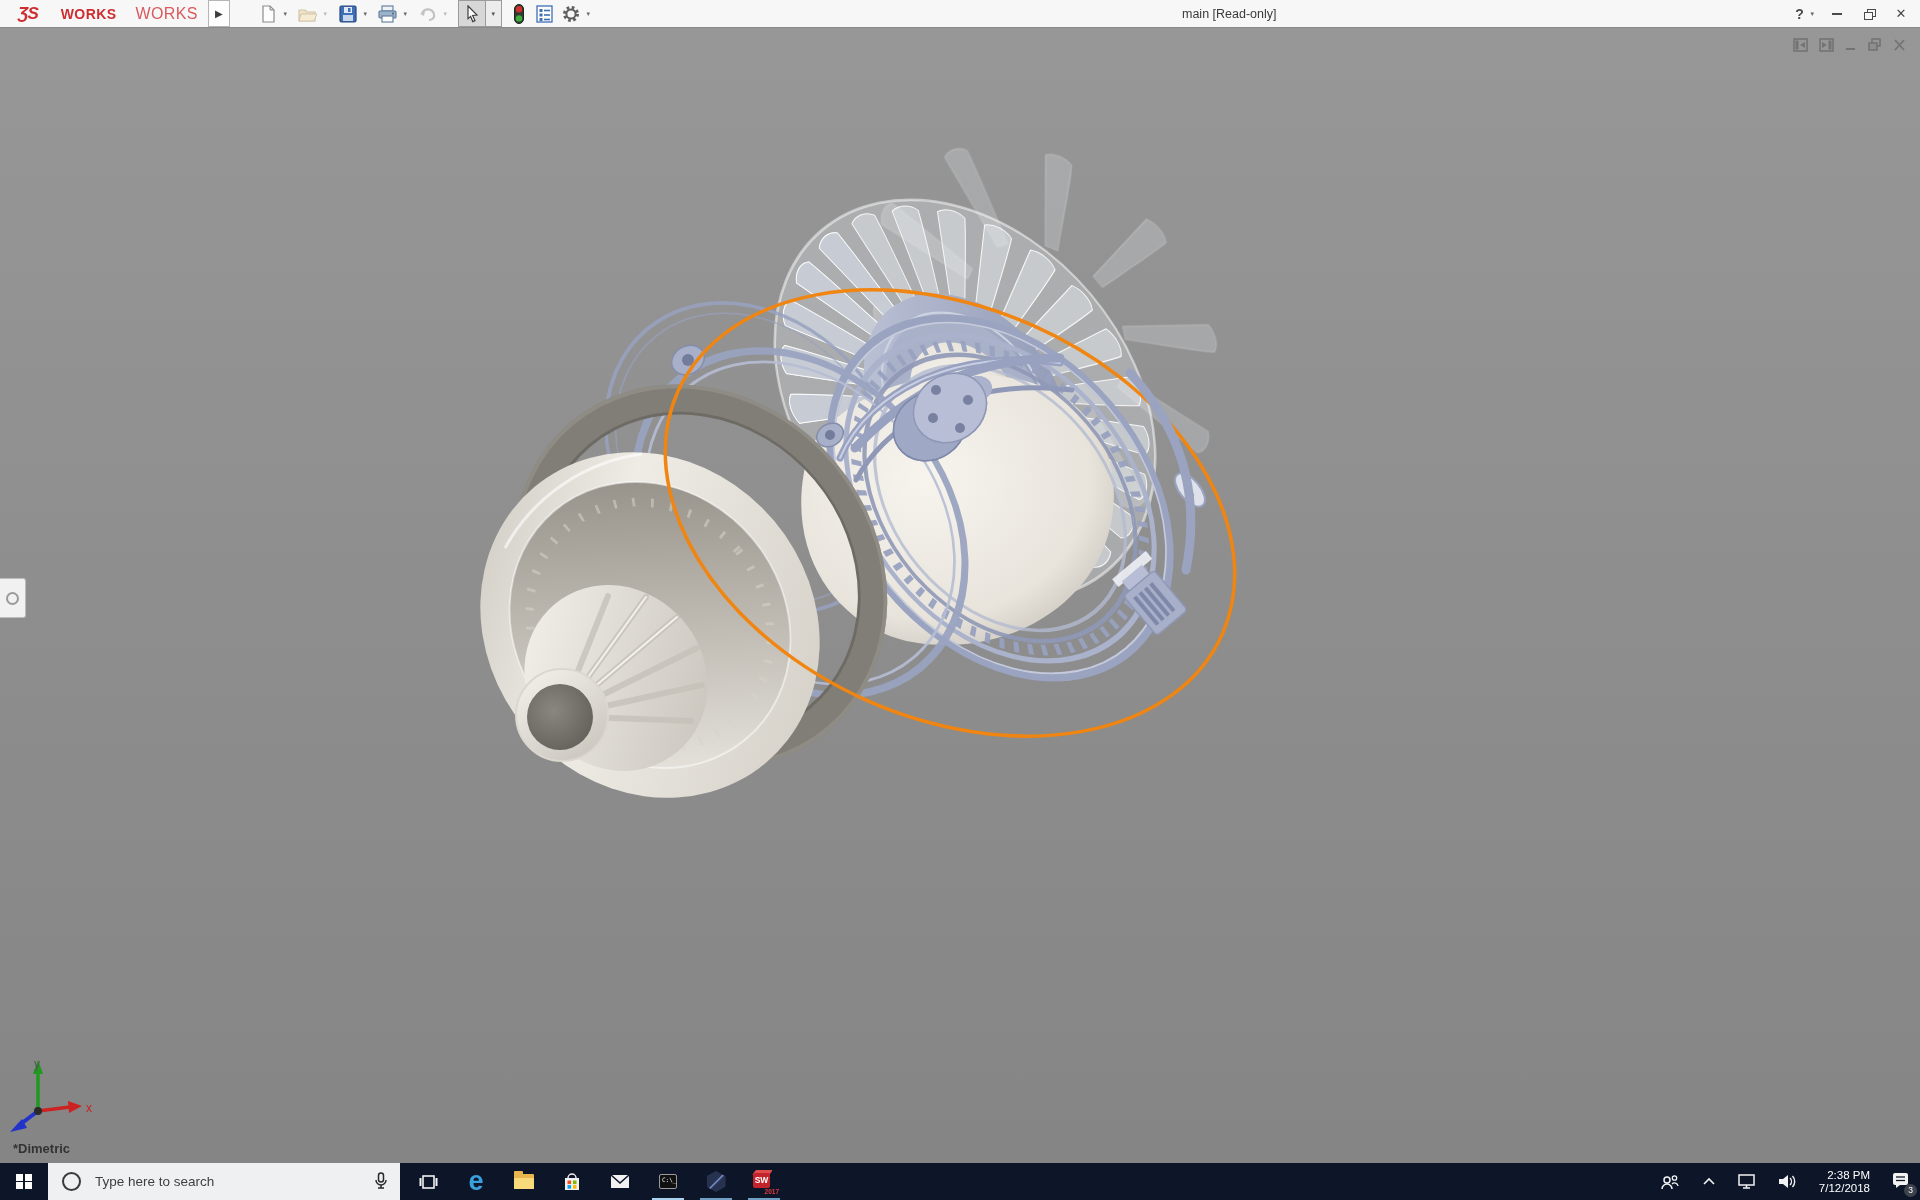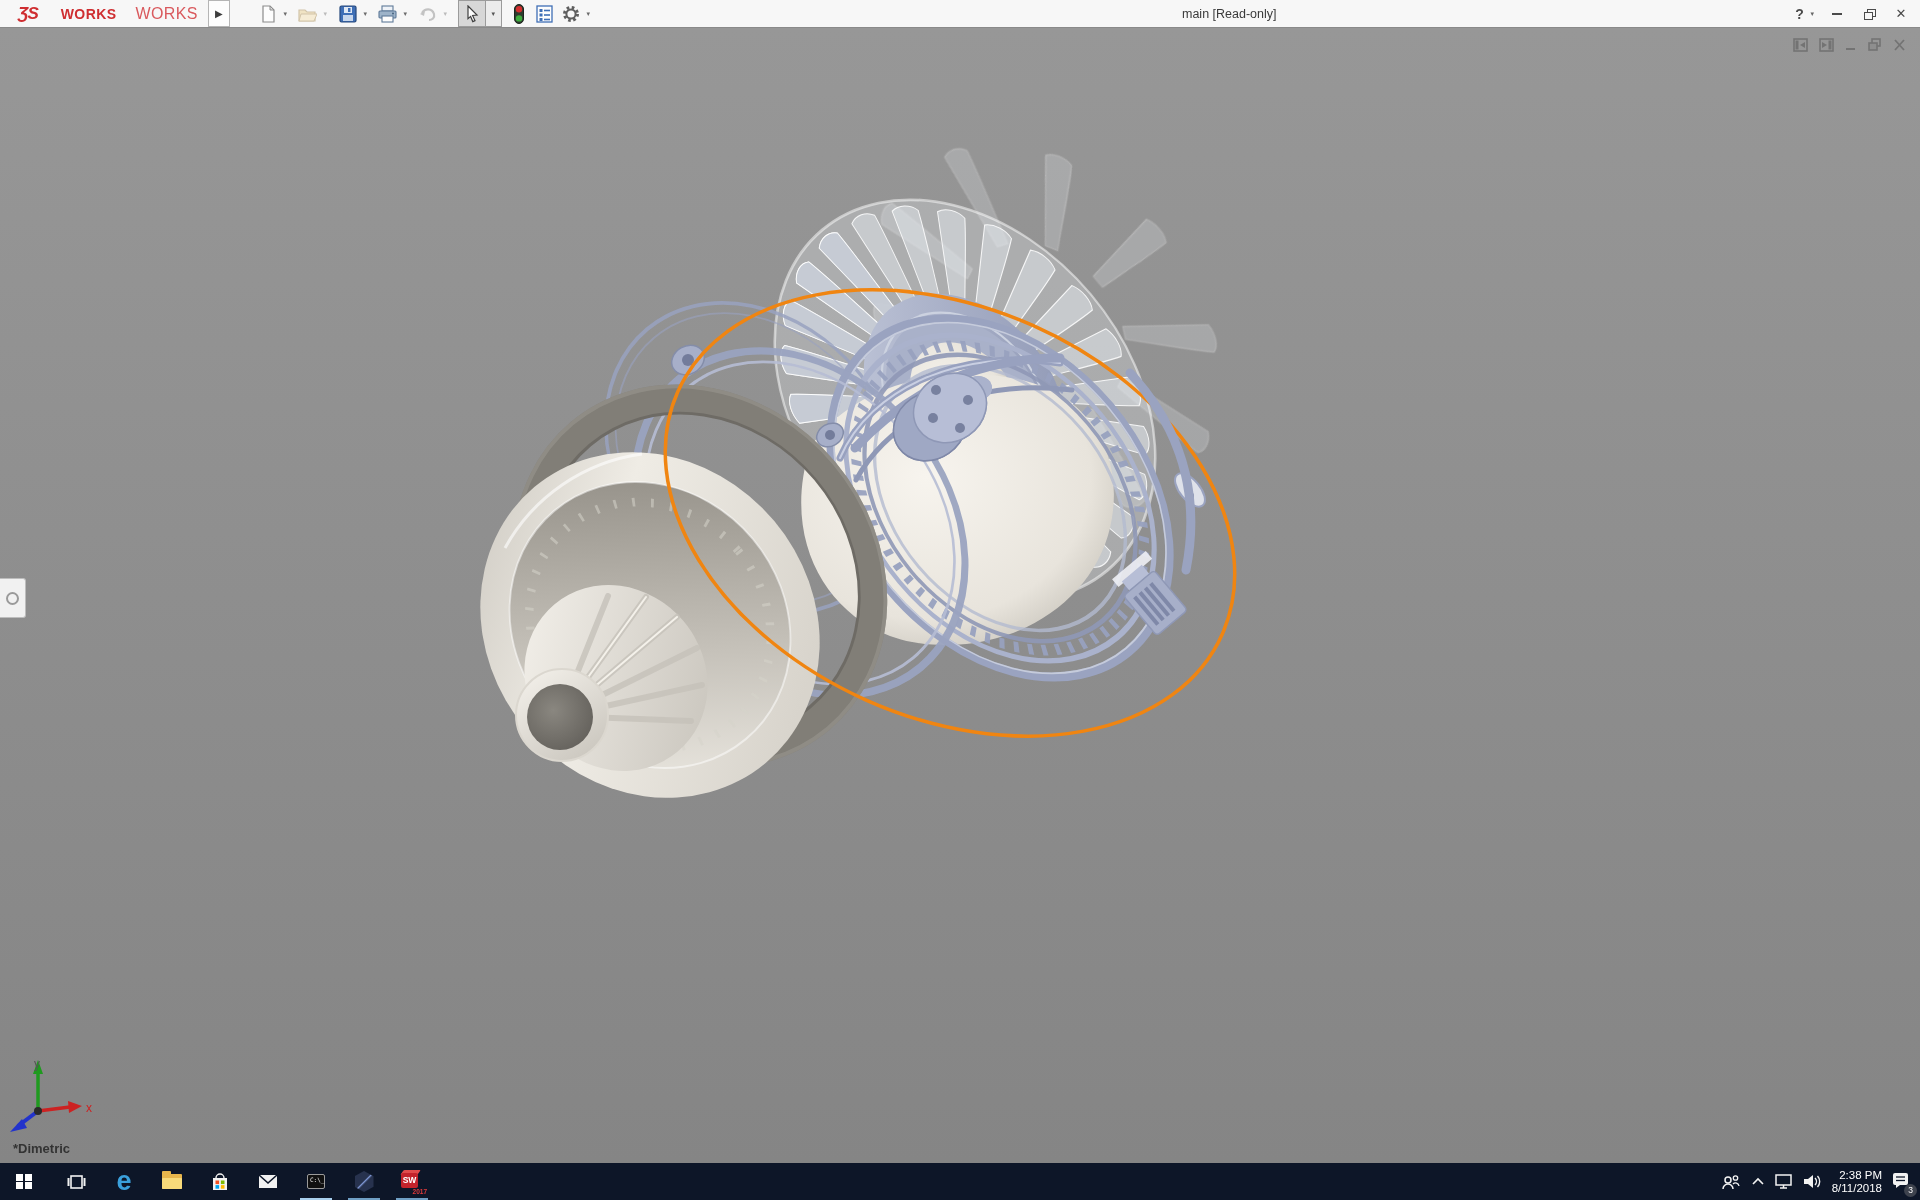--- a/index.html
+++ b/index.html
@@ -67,21 +67,21 @@
   .folder .front{position:absolute;left:0;top:4px;width:20px;height:11px;background:#f8da7a;border-radius:1px;}
   .cmdicon{width:18px;height:15px;background:#101010;border:1px solid #9a9a9a;border-radius:2px;
            font-size:6px;color:#efefef;padding:1px 0 0 2px;box-sizing:border-box;font-family:"DejaVu Sans Mono",monospace;}
   .hexicon{width:19px;height:21px;background:linear-gradient(135deg,#27324e 46%,#7b93cf 50%,#27324e 56%);
            clip-path:polygon(50% 0,100% 25%,100% 75%,50% 100%,0 75%,0 25%);}
   .swicon{position:relative;width:22px;height:22px;}
   .swcube{position:absolute;left:0;top:2px;width:17px;height:15px;background:#c3232b;border-radius:2px;
           color:#fff;font-size:8.5px;font-weight:bold;display:flex;align-items:center;justify-content:center;}
   .swtop{position:absolute;left:1px;top:-1px;width:17px;height:5px;background:#e04b4b;transform:skewX(-35deg);border-radius:1px;}
   .swyear{position:absolute;right:-4px;bottom:-2px;color:#e23b3b;font-size:6.5px;font-weight:bold;}
-  .tray{margin-left:auto;display:flex;align-items:center;gap:10px;padding-right:10px;}
+  .tray{margin-left:auto;display:flex;align-items:center;gap:22px;padding-right:10px;}
   .clock{text-align:right;font-size:11.5px;line-height:13px;}
   .notif{position:relative;}
   .badge{position:absolute;right:-7px;bottom:-5px;width:13px;height:13px;border-radius:50%;background:#3d424d;
          color:#fff;font-size:8.5px;display:flex;align-items:center;justify-content:center;}
   svg text{font-family:"Liberation Sans",sans-serif;}
 </style>
 </head>
 <body>
 
 <div class="titlebar">
@@ -438,20 +438,30 @@
 <div class="taskbar">
   <div class="start">
     <span class="winlogo">
         <div></div>
         <div></div>
         <div></div>
         <div></div>
       </span>
   </div>
 
+  <div class="searchbox">
+    <span class="search-ring"></span>
+    <input placeholder="Type here to search" style="">
+    <svg class="mic" width="14" height="18">
+      <rect x="4.5" y="1" width="5" height="9" rx="2.5" fill="none" stroke="#2a2a2a" stroke-width="1.5"></rect>
+      <path d="M 2 8 a 5 5 0 0 0 10 0" fill="none" stroke="#2a2a2a" stroke-width="1.5"></path>
+      <line x1="7" y1="13" x2="7" y2="16" stroke="#2a2a2a" stroke-width="1.5"></line>
+      <line x1="4" y1="16" x2="10" y2="16" stroke="#2a2a2a" stroke-width="1.5"></line>
+    </svg>
+  </div>
 
   <div class="apps">
     <div class="app">
       <svg width="19" height="16">
         <rect x="4" y="2" width="11" height="12" fill="none" stroke="#f2f2f2" stroke-width="1.6"></rect>
         <rect x="0.5" y="4" width="2" height="8" fill="#f2f2f2"></rect>
           <rect x="16.5" y="4" width="2" height="8" fill="#f2f2f2"></rect>
       </svg>
     </div>
     <div class="app">
@@ -512,21 +522,21 @@
       <rect x="1" y="1" width="15" height="10" fill="none" stroke="#f2f2f2" stroke-width="1.5"></rect>
       <line x1="5" y1="14" x2="12" y2="14" stroke="#f2f2f2" stroke-width="1.5"></line>
       <line x1="8.5" y1="11" x2="8.5" y2="14" stroke="#f2f2f2" stroke-width="1.5"></line>
     </svg>
     <svg width="19" height="15">
       <path d="M 1 5 h 4 l 5 -4 v 13 l -5 -4 h -4 z" fill="#f2f2f2"></path>
       <path d="M 12 4 a 5 5 0 0 1 0 7 M 14.5 2 a 8 8 0 0 1 0 11" fill="none" stroke="#f2f2f2" stroke-width="1.4"></path>
     </svg>
     <div class="clock">
       <div>2:38 PM</div>
-      <div>8/11/2018</div>
+      <div>7/12/2018</div>
     </div>
     <div class="notif">
       <svg width="18" height="16">
         <rect x="1" y="1" width="15" height="12" rx="2" fill="#f2f2f2"></rect>
         <path d="M 4 13 v 3 l 4 -3" fill="#f2f2f2"></path>
         <line x1="4" y1="5" x2="13" y2="5" stroke="#0d1628" stroke-width="1.3"></line>
         <line x1="4" y1="8.5" x2="13" y2="8.5" stroke="#0d1628" stroke-width="1.3"></line>
       </svg>
       <span class="badge">3</span>
     </div>

